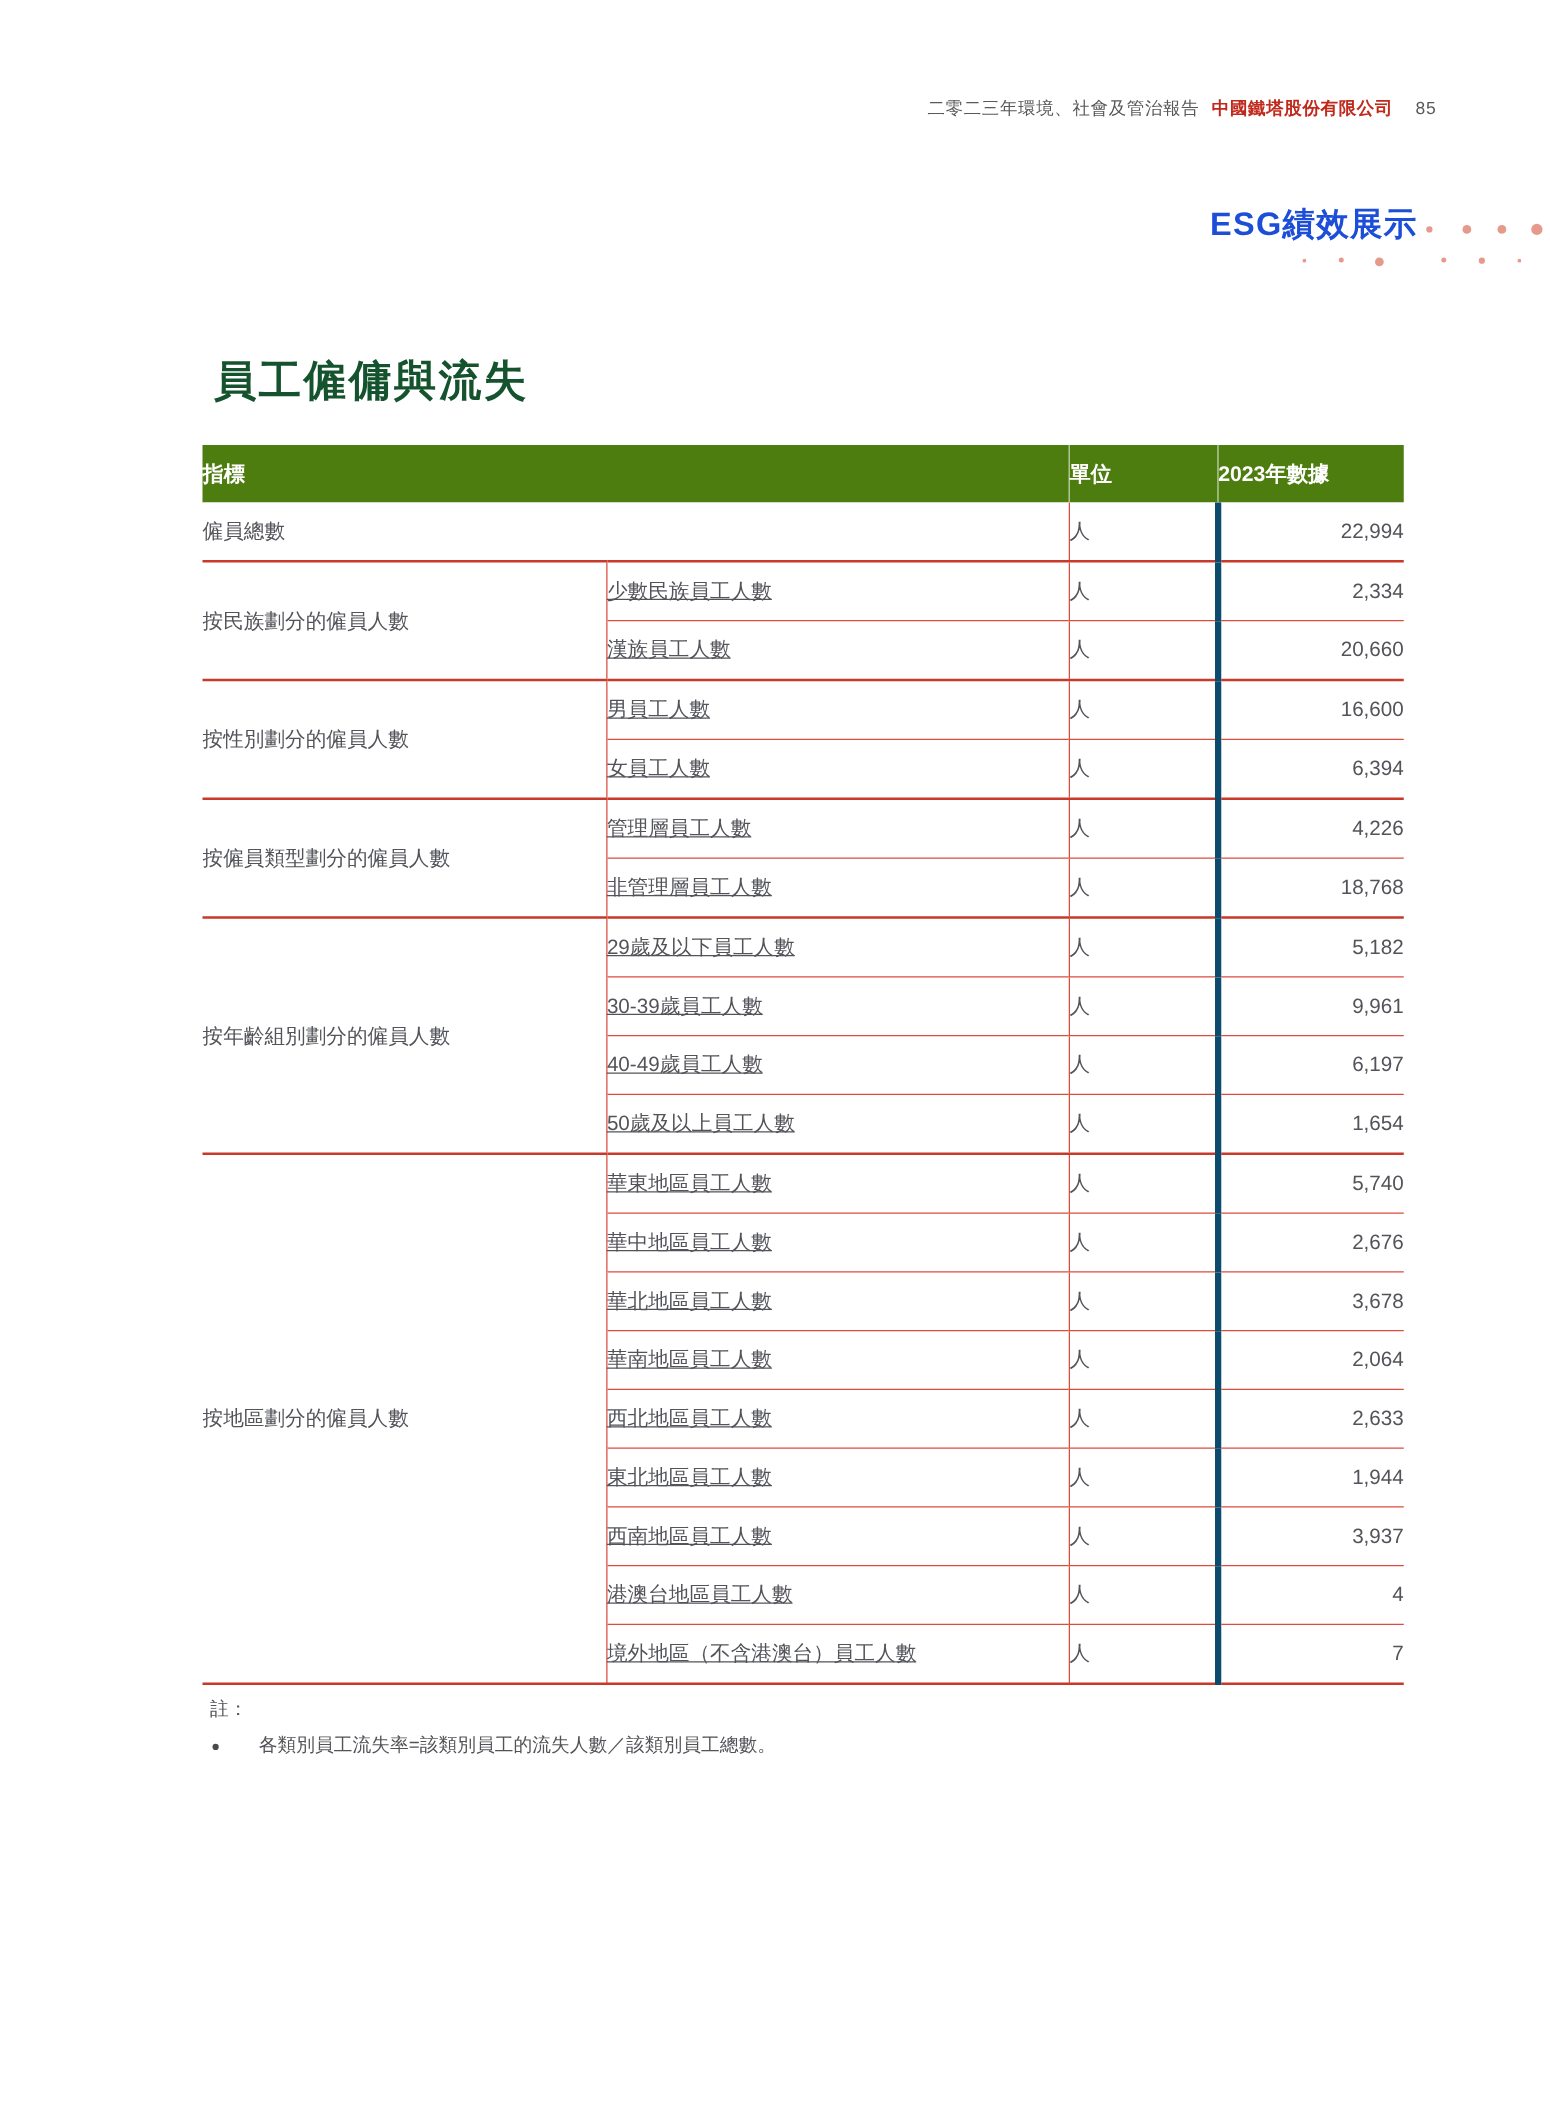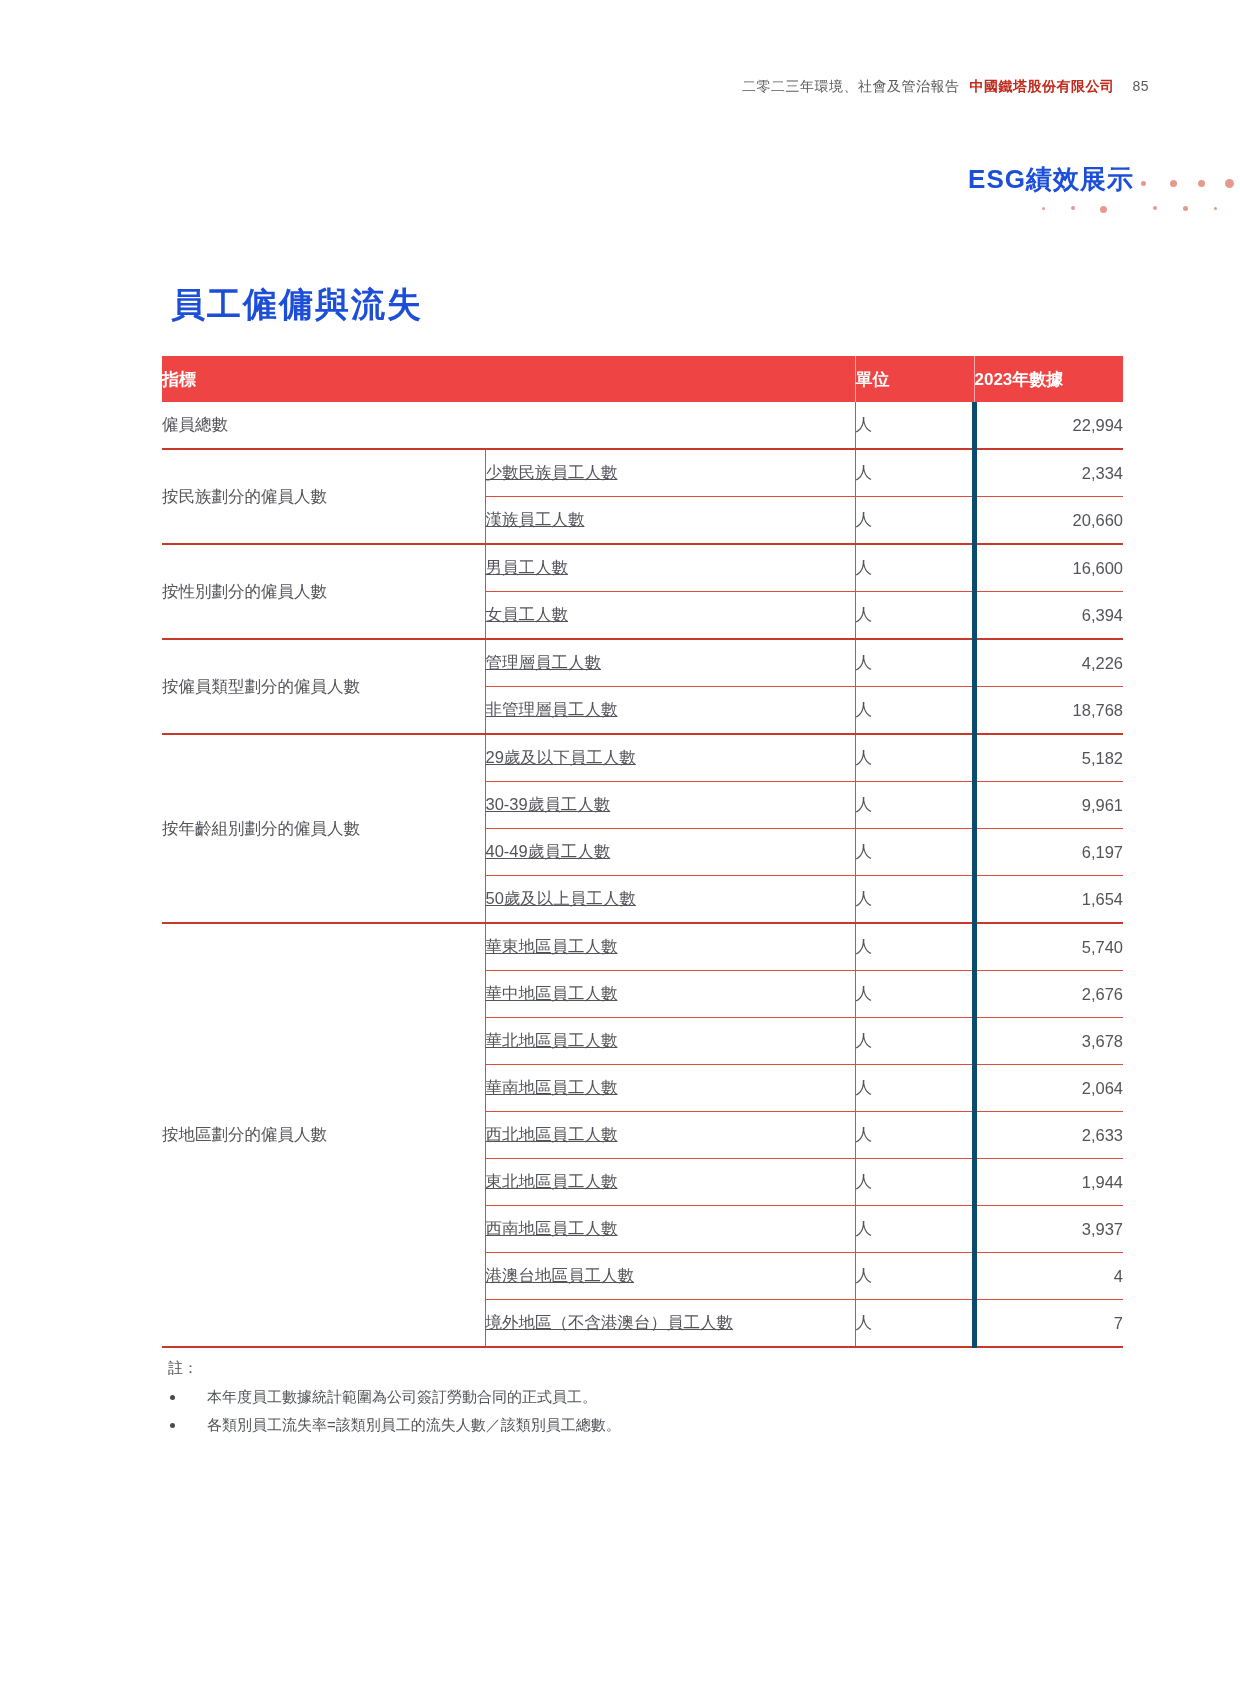--- a/index.html
+++ b/index.html
@@ -11,30 +11,30 @@
   
   .page-head { position:absolute; top:78px; right:91px; font-size:14px; color:#58595B; letter-spacing:0.5px; white-space:nowrap; }
   .page-head .company { color:#C02A1D; font-weight:bold; margin-left:10px; }
   .page-head .pageno { margin-left:18px; color:#58595B; }
 
   
   .esg-head { position:absolute; top:162px; right:106px; font-size:26px; font-weight:bold; color:#1d4ed8; letter-spacing:1px; }
   .dot { position:absolute; border-radius:50%; background:#E59A8B; }
 
   
-  .title { position:absolute; left:171px; top:282px; margin:0; font-size:34px; font-weight:bold; color:#1d4ed8; letter-spacing:2px; }
+  .title { position:absolute; left:171px; top:282px; margin:0; font-size:34px; font-weight:bold; color:#14532d; letter-spacing:2px; }
 
   
   .data-table {
     position:absolute; left:162px; top:356px; width:961px;
     border-collapse:collapse; table-layout:fixed;
     border-bottom:2px solid #C8392A;
   }
   .data-table thead th {
-    background:#ef4444; color:#ffffff; height:46px; font-size:17px;
+    background:#4d7c0f; color:#ffffff; height:46px; font-size:17px;
     font-weight:bold; text-align:left; padding:0; vertical-align:middle;
   }
   .th-ind  { padding-left:15px; }
   .th-unit { padding-left:13px; border-left:1px solid rgba(255,255,255,0.55); }
   .th-val  { text-align:right; padding-right:10px; border-left:1px solid rgba(255,255,255,0.55); }
 
   .data-table tbody td {
     height:46px; font-size:16.5px; color:#53545A; padding:0;
     vertical-align:middle; background:#ffffff;
   }
@@ -200,21 +200,18 @@
           <td class="cell-unit">人</td>
           <td class="cell-val">7</td>
         </tr>
       </tbody>
   </table>
 
   <div class="notes">
     <div class="note-label">註：</div>
     <div id="note-items">
         <div class="note-item">
-          <span>本年度員工數據統計範圍為公司簽訂勞動合同的正式員工。</span>
-        </div>
-        <div class="note-item">
           <span>各類別員工流失率=該類別員工的流失人數／該類別員工總數。</span>
         </div>
       </div>
   </div>
 
 </div>
 
 </body></html>

